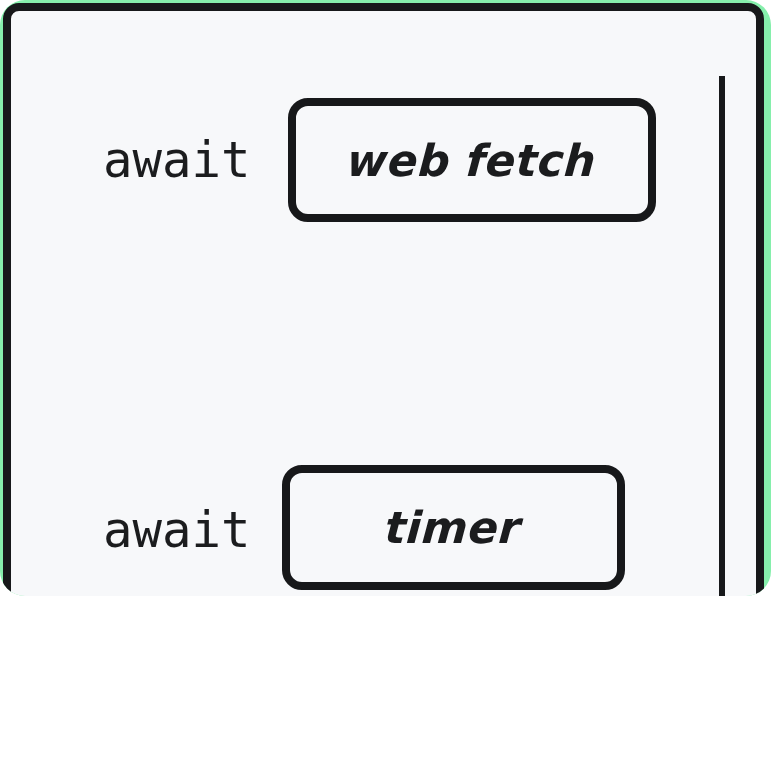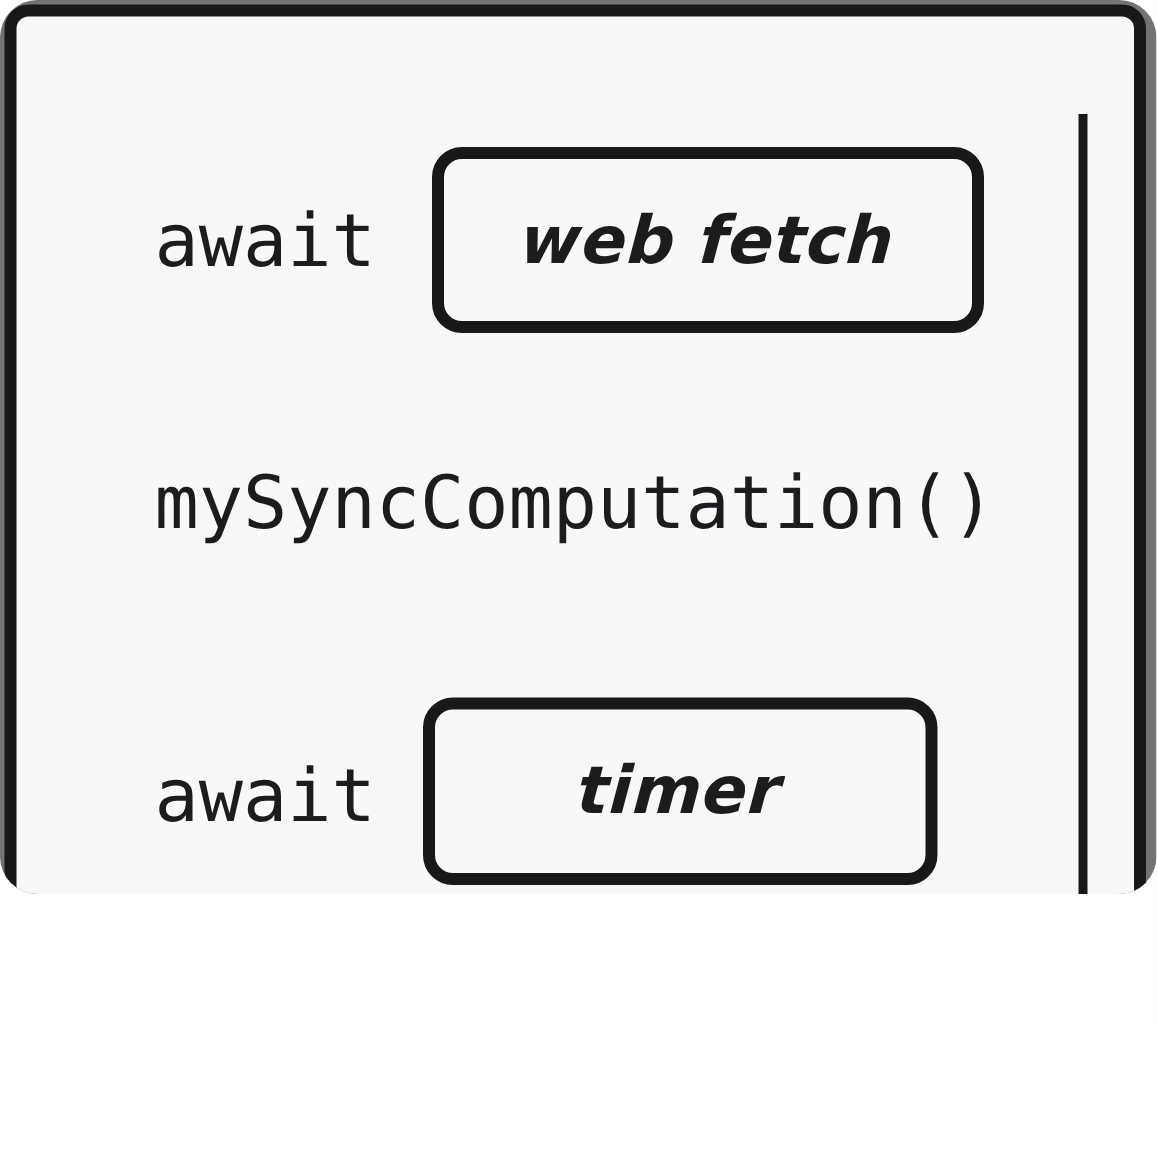--- a/index.html
+++ b/index.html
@@ -4,21 +4,21 @@
 <style>
   html, body {
     margin: 0;
     padding: 0;
     background: #ffffff;
   }
   #canvas {
     position: relative;
     width: 771px;
     height: 596px;
-    background: #737373;
+    background: #86efac;
     overflow: hidden;
     font-family: "DejaVu Sans Mono", monospace;
     border-radius: 25px;
   }
 
   
   .outer-frame {
     position: absolute;
     left: 3px;
     top: 3px;
@@ -97,23 +97,20 @@
   <div class="outer-frame"></div>
 
   <div class="row" style="left:103px; top:136px; height:48px;">
     <span class="kw-await">await</span>
   </div>
 
   <div class="op-box" style="left:288px; top:98px; width:368px; height:124px;">
     <span class="op-label">web fetch</span>
   </div>
 
-  <div class="sync-call" style="left:103px; top:311px;">
-    <span>mySyncComputation()</span>
-  </div>
 
   <div class="row" style="left:103px; top:506px; height:48px;">
     <span class="kw-await">await</span>
   </div>
 
   <div class="op-box" style="left:282px; top:465px; width:343px; height:125px;">
     <span class="op-label">timer</span>
   </div>
 
   <svg class="time-arrow" viewBox="0 0 46 640">

